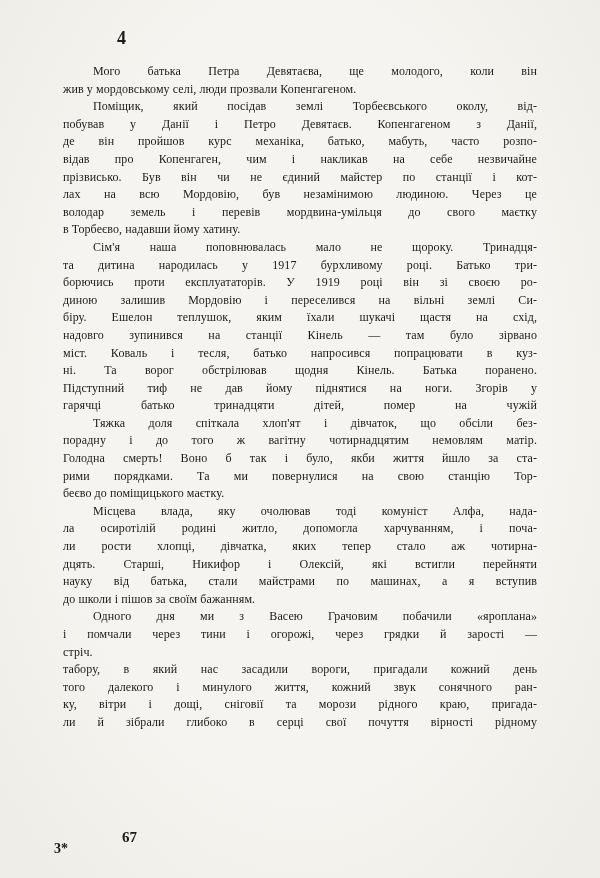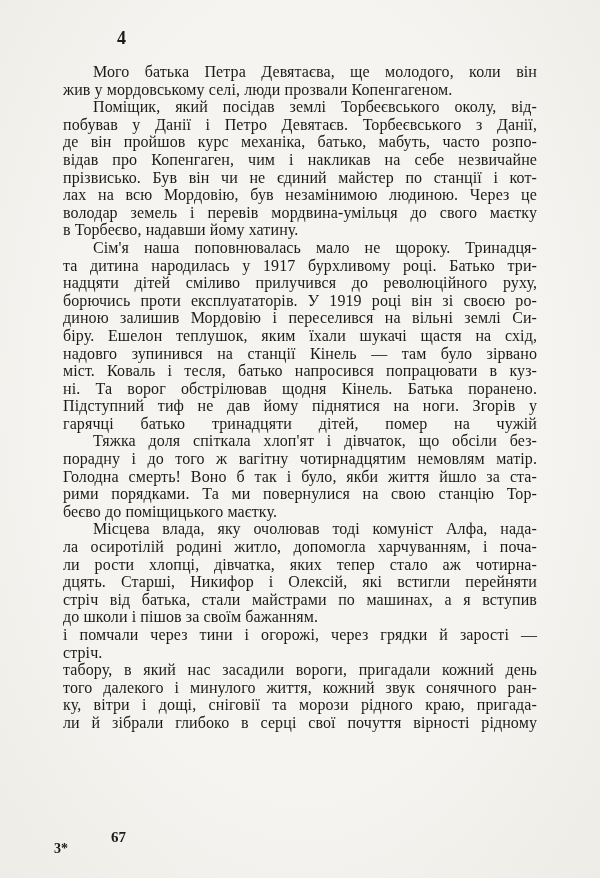--- a/index.html
+++ b/index.html
@@ -26,21 +26,21 @@
     letter-spacing: 0.5px;
   }
   .text-block {
     position: absolute;
     top: 63px;
     left: 63px;
     width: 474px;
   }
   .para { margin: 0; padding: 0; }
   .line {
-    font-size: 16px;
+    font-size: 12px;
     line-height: 17.6px;
     height: 17.6px;
     white-space: normal;
     text-align: justify;
     text-align-last: justify;
     letter-spacing: 0.1px;
   }
   .line.first { text-indent: 30px; }
   .line.last {
     text-align: right;
@@ -48,51 +48,50 @@
   }
   .footer-signature {
     position: absolute;
     left: 54px;
     top: 841px;
     font-size: 14px;
     font-weight: bold;
   }
   .page-number-bottom {
     position: absolute;
-    left: 111px;
+    left: 122px;
     top: 829px;
     font-size: 15px;
     font-weight: bold;
   }
 </style>
 </head>
 <body>
 
 <div class="page">
   <div class="page-number-top">4</div>
 
   <div class="text-block">
       <div class="para">
         <div class="line first">Мого батька Петра Девятаєва, ще молодого, коли він</div>
         <div class="line last">жив у мордовському селі, люди прозвали Копенгагеном.</div>
       </div>
       <div class="para">
         <div class="line first">Поміщик, який посідав землі Торбеєвського околу, від-</div>
-        <div class="line">побував у Данії і Петро Девятаєв. Торбеєвського з Данії,</div>
+        <div class="line">побував у Данії і Петро Девятаєв. Копенгагеном з Данії,</div>
         <div class="line">де він пройшов курс механіка, батько, мабуть, часто розпо-</div>
         <div class="line">відав про Копенгаген, чим і накликав на себе незвичайне</div>
         <div class="line">прізвисько. Був він чи не єдиний майстер по станції і кот-</div>
         <div class="line">лах на всю Мордовію, був незамінимою людиною. Через це</div>
         <div class="line">володар земель і перевів мордвина-умільця до свого маєтку</div>
         <div class="line last">в Торбеєво, надавши йому хатину.</div>
       </div>
       <div class="para">
         <div class="line first">Сім'я наша поповнювалась мало не щороку. Тринадця-</div>
         <div class="line">та дитина народилась у 1917 бурхливому році. Батько три-</div>
-        <div class="line">надцяти дітей сміливо прилучився до революційного руху,</div>
         <div class="line">борючись проти експлуататорів. У 1919 році він зі своєю ро-</div>
         <div class="line">диною залишив Мордовію і переселився на вільні землі Си-</div>
         <div class="line">біру. Ешелон теплушок, яким їхали шукачі щастя на схід,</div>
         <div class="line">надовго зупинився на станції Кінель — там було зірвано</div>
         <div class="line">міст. Коваль і тесля, батько напросився попрацювати в куз-</div>
         <div class="line">ні. Та ворог обстрілював щодня Кінель. Батька поранено.</div>
         <div class="line">Підступний тиф не дав йому піднятися на ноги. Згорів у</div>
         <div class="line">гарячці батько тринадцяти дітей, помер на чужій</div>
       </div>
       <div class="para">
@@ -100,24 +99,25 @@
         <div class="line">порадну і до того ж вагітну чотирнадцятим немовлям матір.</div>
         <div class="line">Голодна смерть! Воно б так і було, якби життя йшло за ста-</div>
         <div class="line">рими порядками. Та ми повернулися на свою станцію Тор-</div>
         <div class="line last">беєво до поміщицького маєтку.</div>
       </div>
       <div class="para">
         <div class="line first">Місцева влада, яку очолював тоді комуніст Алфа, нада-</div>
         <div class="line">ла осиротілій родині житло, допомогла харчуванням, і поча-</div>
         <div class="line">ли рости хлопці, дівчатка, яких тепер стало аж чотирна-</div>
         <div class="line">дцять. Старші, Никифор і Олексій, які встигли перейняти</div>
-        <div class="line">стріч від батька, стали майстрами по машинах, а я вступив</div>
+        <div class="line">науку від батька, стали майстрами по машинах, а я вступив</div>
         <div class="line last">до школи і пішов за своїм бажанням.</div>
       </div>
       <div class="para">
+        <div class="line first">Одного дня ми з Васею Грачовим побачили «яроплана»</div>
         <div class="line">і помчали через тини і огорожі, через грядки й зарості —</div>
         <div class="line last">стріч.</div>
       </div>
       <div class="para">
         <div class="line">табору, в який нас засадили вороги, пригадали кожний день</div>
         <div class="line">того далекого і минулого життя, кожний звук сонячного ран-</div>
         <div class="line">ку, вітри і дощі, сніговії та морози рідного краю, пригада-</div>
         <div class="line">ли й зібрали глибоко в серці свої почуття вірності рідному</div>
       </div>
     </div>

